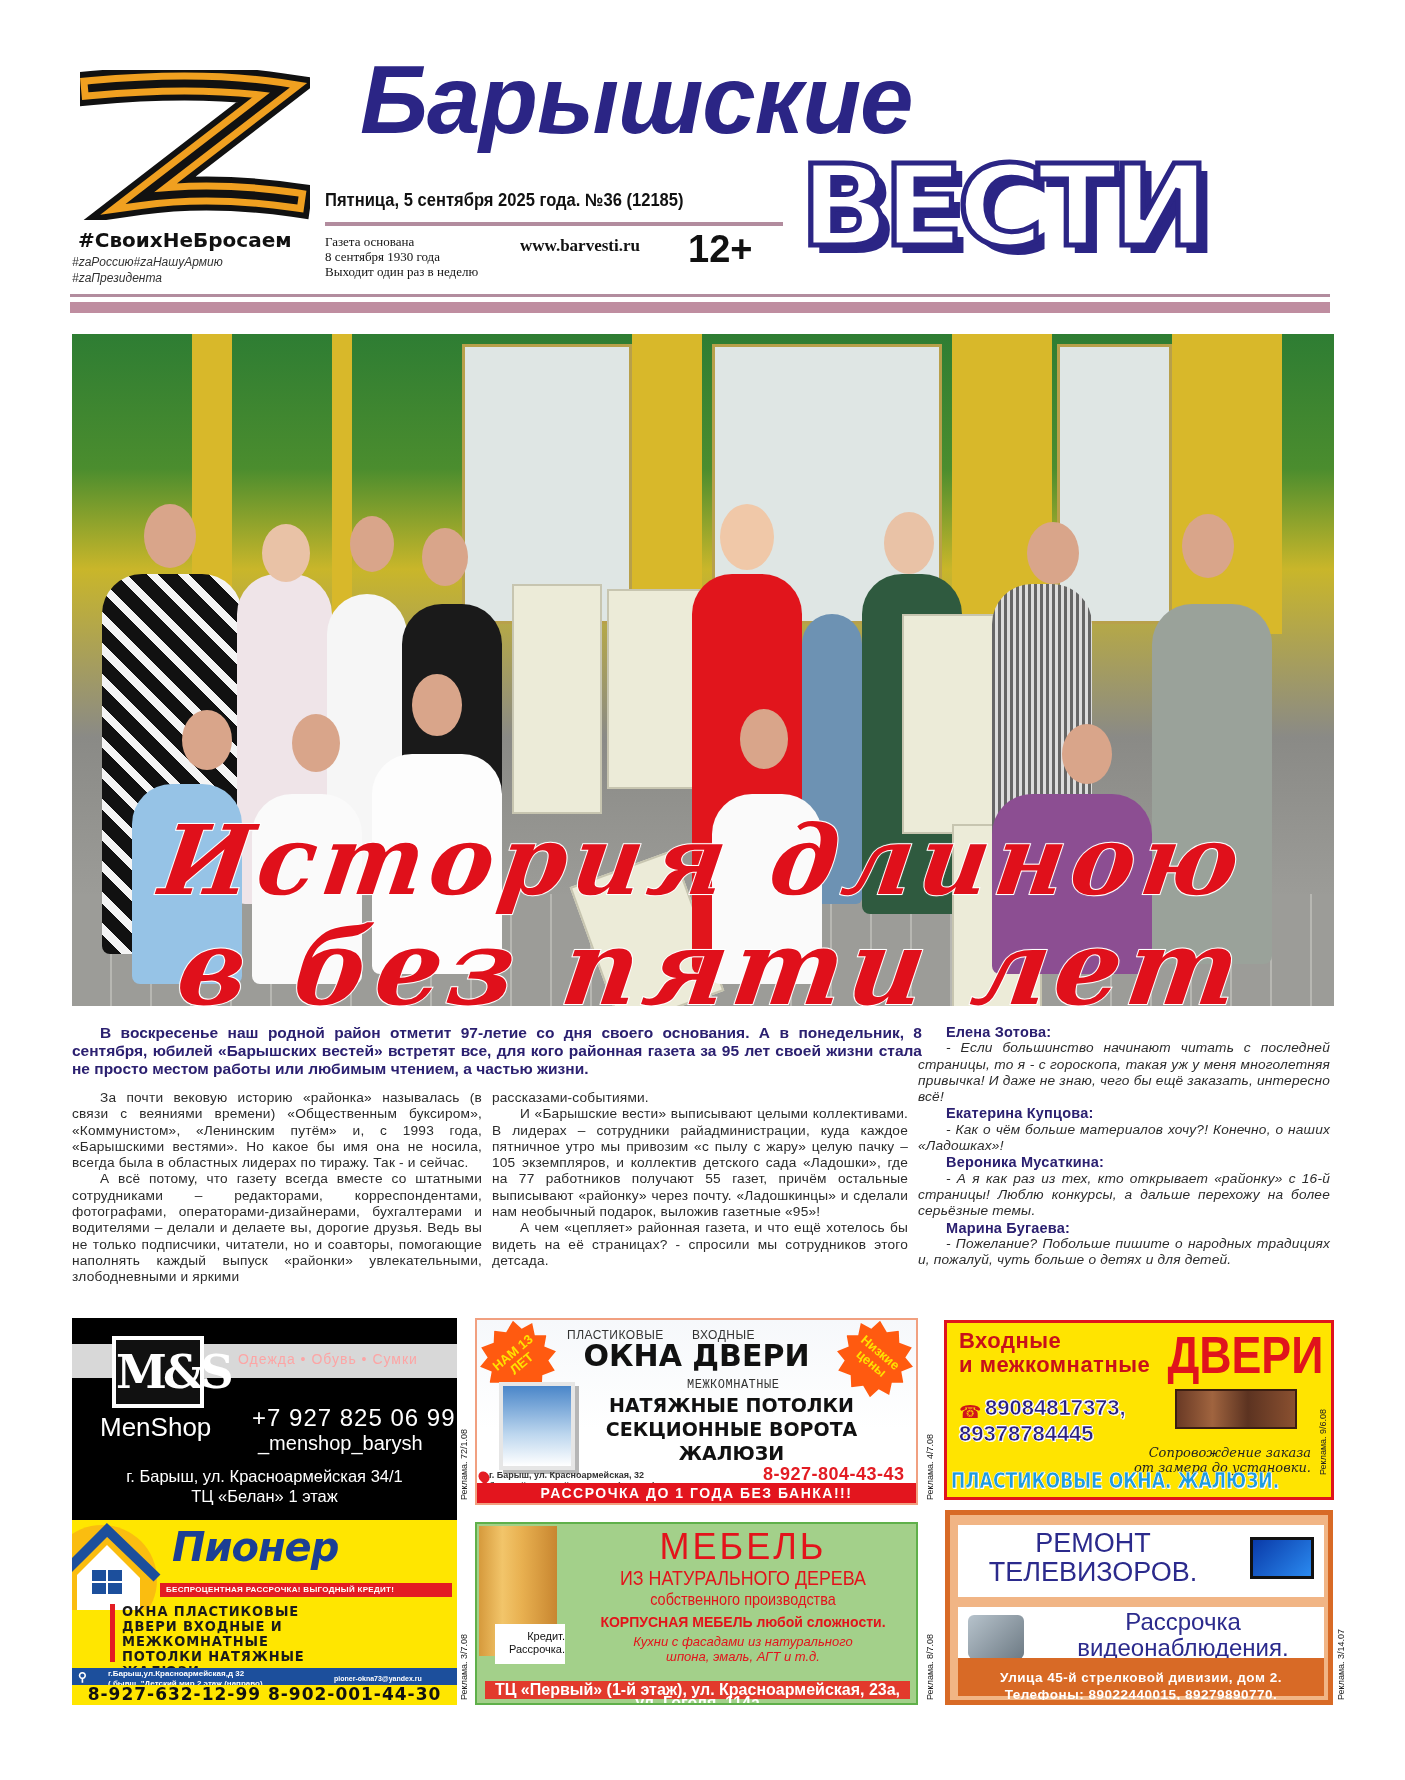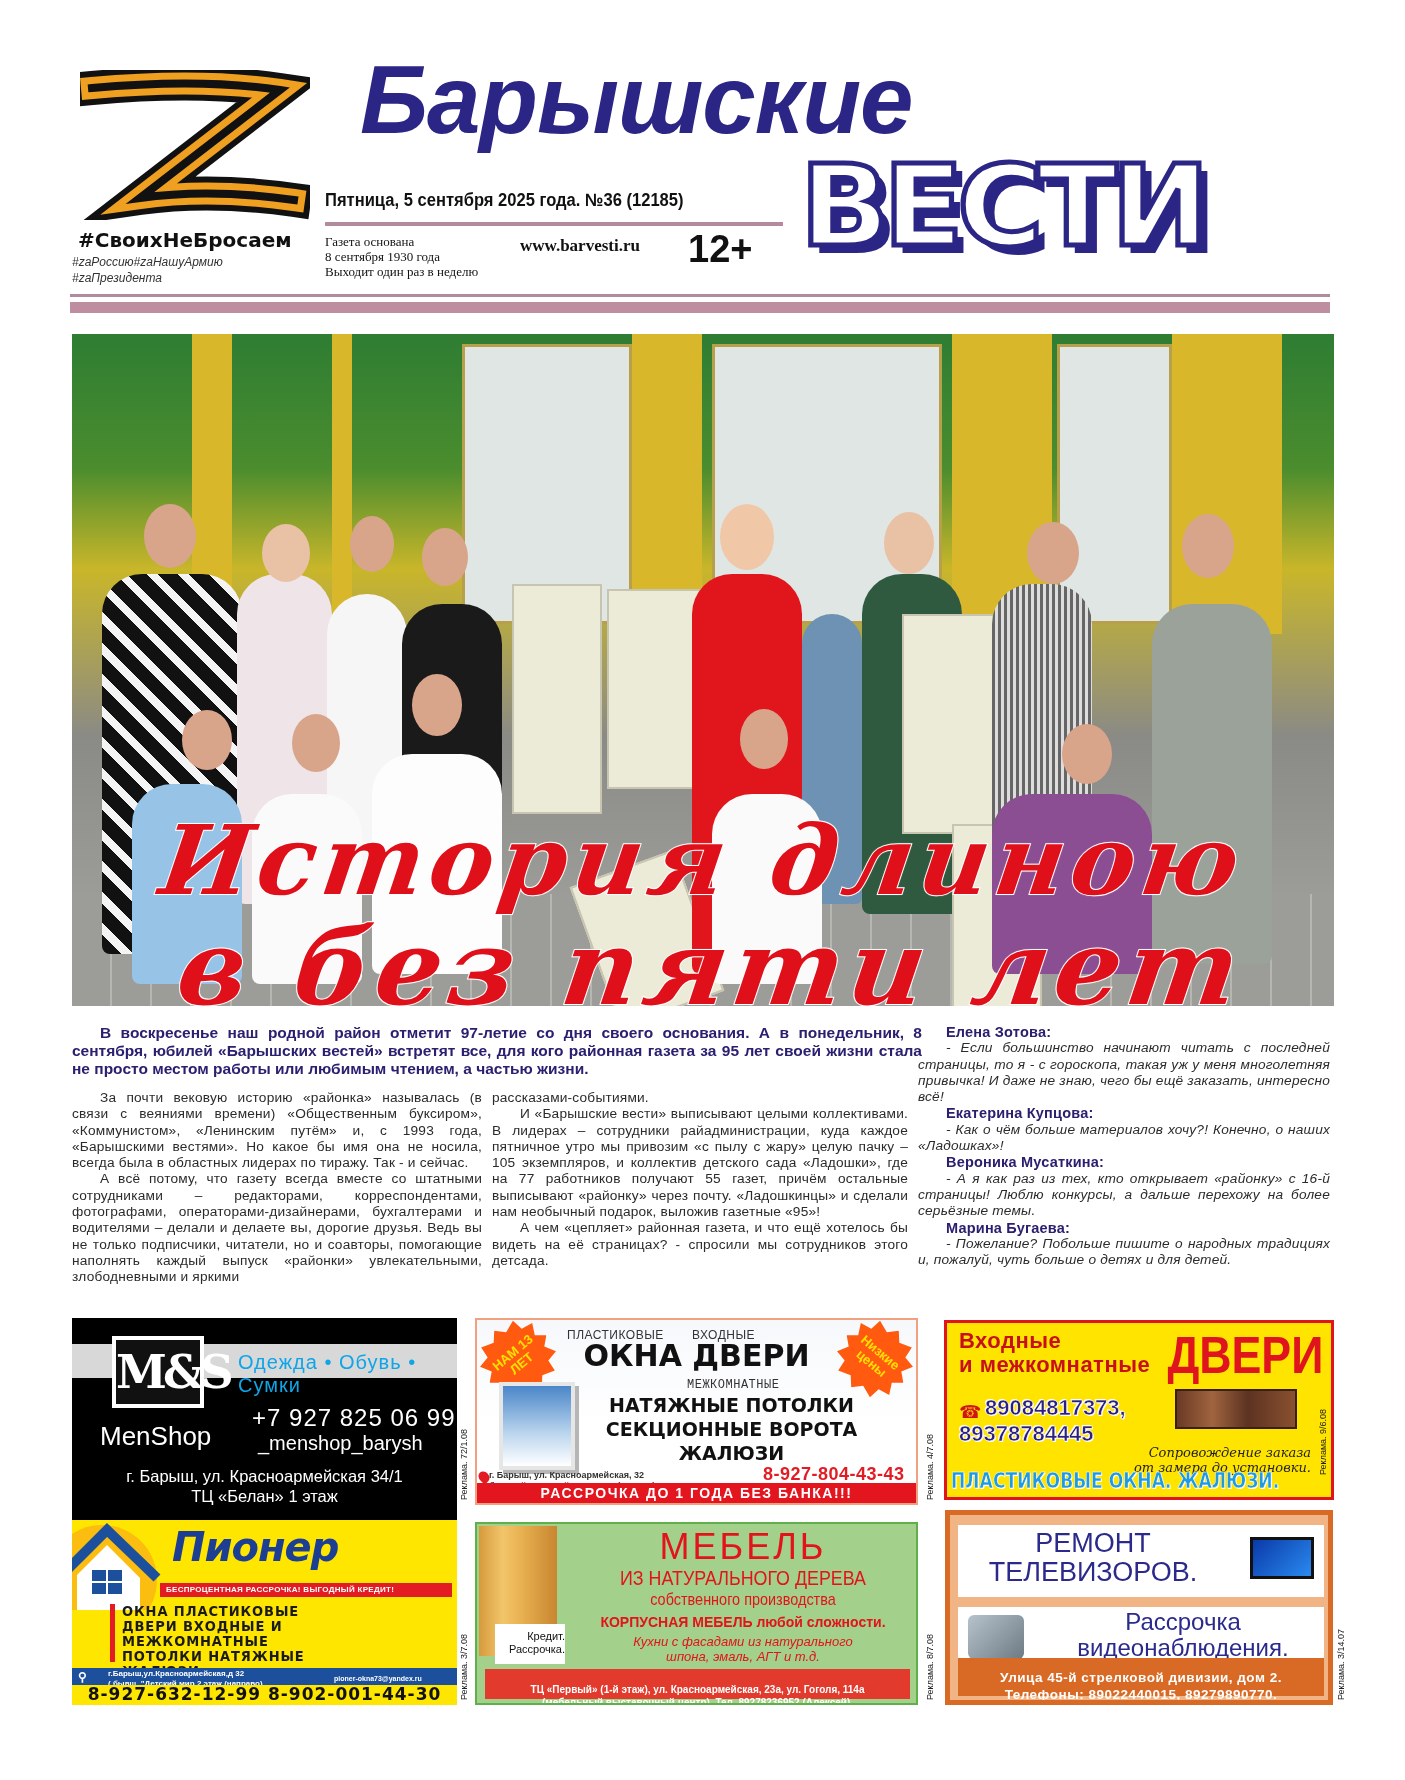--- a/index.html
+++ b/index.html
@@ -45,22 +45,22 @@
   .col3 .name { font-weight: bold; font-style: normal; color: #2b2070; text-indent: 28px; font-size: 14.5px; }
   .col3 .quote { font-style: italic; text-indent: 28px; }
 
   
   .ad { position: absolute; overflow: hidden; }
   .vlabel { position: absolute; font-size: 9px; color: #222; transform: rotate(-90deg); transform-origin: left top; white-space: nowrap; font-family: "Liberation Sans", sans-serif; }
 
   .menshop { left: 72px; top: 1318px; width: 385px; height: 206px; background: #000; color: #fff; }
   .menshop .band { position: absolute; left: 0; top: 26px; width: 100%; height: 34px; background: #d8d8d8; }
   .menshop .logo-box { position: absolute; left: 40px; top: 18px; width: 92px; height: 72px; border: 4px solid #fff; background: #111; font-family: "DejaVu Serif", serif; font-size: 46px; font-weight: bold; color: #fff; text-align: center; line-height: 64px; letter-spacing: -4px; }
-  .menshop .cats { position: absolute; left: 166px; top: 33px; font-size: 20px; color: #0ea5e9; letter-spacing: 1px; }
-  .menshop .brand { position: absolute; left: 28px; top: 103px; font-size: 26px; color: #fff; text-align: center; }
+  .menshop .cats { position: absolute; left: 166px; top: 33px; font-size: 14px; color: #fca5a5; letter-spacing: 1px; }
+  .menshop .brand { position: absolute; left: 28px; top: 94px; font-size: 26px; color: #fff; text-align: center; }
   .menshop .phone { position: absolute; left: 180px; top: 86px; font-size: 24px; color: #fff; letter-spacing: 1px; }
   .menshop .insta { position: absolute; left: 186px; top: 114px; font-size: 20px; color: #fff; }
   .menshop .addr { position: absolute; left: 0; top: 148px; width: 100%; text-align: center; font-size: 16.5px; line-height: 20px; color: #fff; }
 
   .okna { left: 475px; top: 1318px; width: 443px; height: 187px; background: linear-gradient(180deg, #f6f8fb 0%, #ffffff 60%); border: 2px solid #f1a080; }
   .okna .burst { position: absolute; width: 74px; height: 74px; background: #ff5a10; clip-path: polygon(50% 0%, 61% 12%, 78% 6%, 80% 22%, 96% 25%, 88% 40%, 100% 50%, 88% 60%, 96% 75%, 80% 78%, 78% 94%, 61% 88%, 50% 100%, 39% 88%, 22% 94%, 20% 78%, 4% 75%, 12% 60%, 0% 50%, 12% 40%, 4% 25%, 20% 22%, 22% 6%, 39% 12%); color: #ffe100; font-weight: bold; font-size: 13px; text-align: center; line-height: 14px; padding-top: 22px; }
   .okna .b1 { left: 4px; top: 2px; transform: rotate(-40deg); }
   .okna .b2 { right: 4px; top: 2px; transform: rotate(40deg); }
   .okna .window { position: absolute; left: 22px; top: 62px; width: 76px; height: 88px; background: linear-gradient(180deg, #4a86c9 0%, #bcd6ee 60%, #ffffff 100%); border: 4px solid #e6e6e6; box-shadow: 4px 4px 0 #b6b6b6; }
   .okna .t-small { position: absolute; font-size: 12px; color: #333; letter-spacing: 0.5px; }
@@ -85,21 +85,21 @@
   .pioner .redband { position: absolute; left: 88px; top: 63px; width: 292px; height: 14px; background: #e31c23; color: #fff; font-size: 8px; font-weight: bold; line-height: 14px; padding-left: 6px; letter-spacing: 0.3px; }
   .pioner .bar { position: absolute; left: 38px; top: 84px; width: 5px; height: 58px; background: #e31c23; }
   .pioner .list { position: absolute; left: 50px; top: 84px; font-size: 14.5px; line-height: 15px; font-weight: 900; color: #1a1a1a; letter-spacing: 1px; font-family: "DejaVu Sans", sans-serif; transform: scaleX(0.9); transform-origin: left; }
   .pioner .blueband { position: absolute; left: 0; top: 148px; width: 100%; height: 22px; background: #1c4f9c; color: #fff; font-size: 8px; line-height: 10px; font-weight: bold; }
   .pioner .phones { position: absolute; left: 0; bottom: 0; width: 100%; height: 20px; background: #ffe600; text-align: center; font-size: 17px; font-weight: 900; color: #111; letter-spacing: 1px; line-height: 18px; font-family: "DejaVu Sans", sans-serif; }
 
   .mebel { left: 475px; top: 1522px; width: 443px; height: 183px; background: #a3d08a; border: 2px solid #5fb04a; }
   .mebel .wardrobe { position: absolute; left: 2px; top: 2px; width: 78px; height: 130px; background: linear-gradient(90deg, #d69a3c 0%, #f2c56a 30%, #e8b050 55%, #c88630 100%); }
   .mebel .credit { position: absolute; left: 18px; top: 100px; width: 70px; height: 40px; background: #fff; font-size: 11px; line-height: 13px; text-align: right; padding-top: 6px; color: #111; }
   .mebel .t { position: absolute; left: 92px; width: 348px; text-align: center; color: #e3131b; font-family: "Liberation Sans", sans-serif; }
-  .mebel .bottom { position: absolute; left: 8px; bottom: 4px; width: 425px; height: 30px; background: #e23a2c; color: #fff; font-size: 10px; line-height: 13px; text-align: center; font-weight: bold; padding-top: 14px; }
+  .mebel .bottom { position: absolute; left: 8px; bottom: 4px; width: 425px; height: 18px; background: #e23a2c; color: #fff; font-size: 16px; line-height: 13px; text-align: center; font-weight: bold; padding-top: 2px; }
 
   .tv { left: 945px; top: 1510px; width: 388px; height: 195px; background: #f1b585; border: 5px solid #d86a26; }
   .tv .panel { position: absolute; left: 8px; width: 366px; background: #fff; }
   .tv .t { position: absolute; color: #2b2a8c; text-align: center; font-family: "Liberation Sans", sans-serif; }
   .tv .screen { position: absolute; right: 10px; top: 12px; width: 64px; height: 42px; background: linear-gradient(135deg, #0a3aa8, #2a8af0); border: 3px solid #111; }
   .tv .cam { position: absolute; left: 10px; top: 8px; width: 56px; height: 44px; background: linear-gradient(135deg, #b7c3cc, #6d7a84); border-radius: 6px; }
   .tv .bottom { position: absolute; left: 8px; bottom: 4px; width: 366px; height: 38px; background: #d86a26; color: #fff; font-size: 13.5px; line-height: 17px; text-align: center; font-weight: bold; padding-top: 11px; letter-spacing: 0.5px; }
 </style>
 </head>
 <body>

